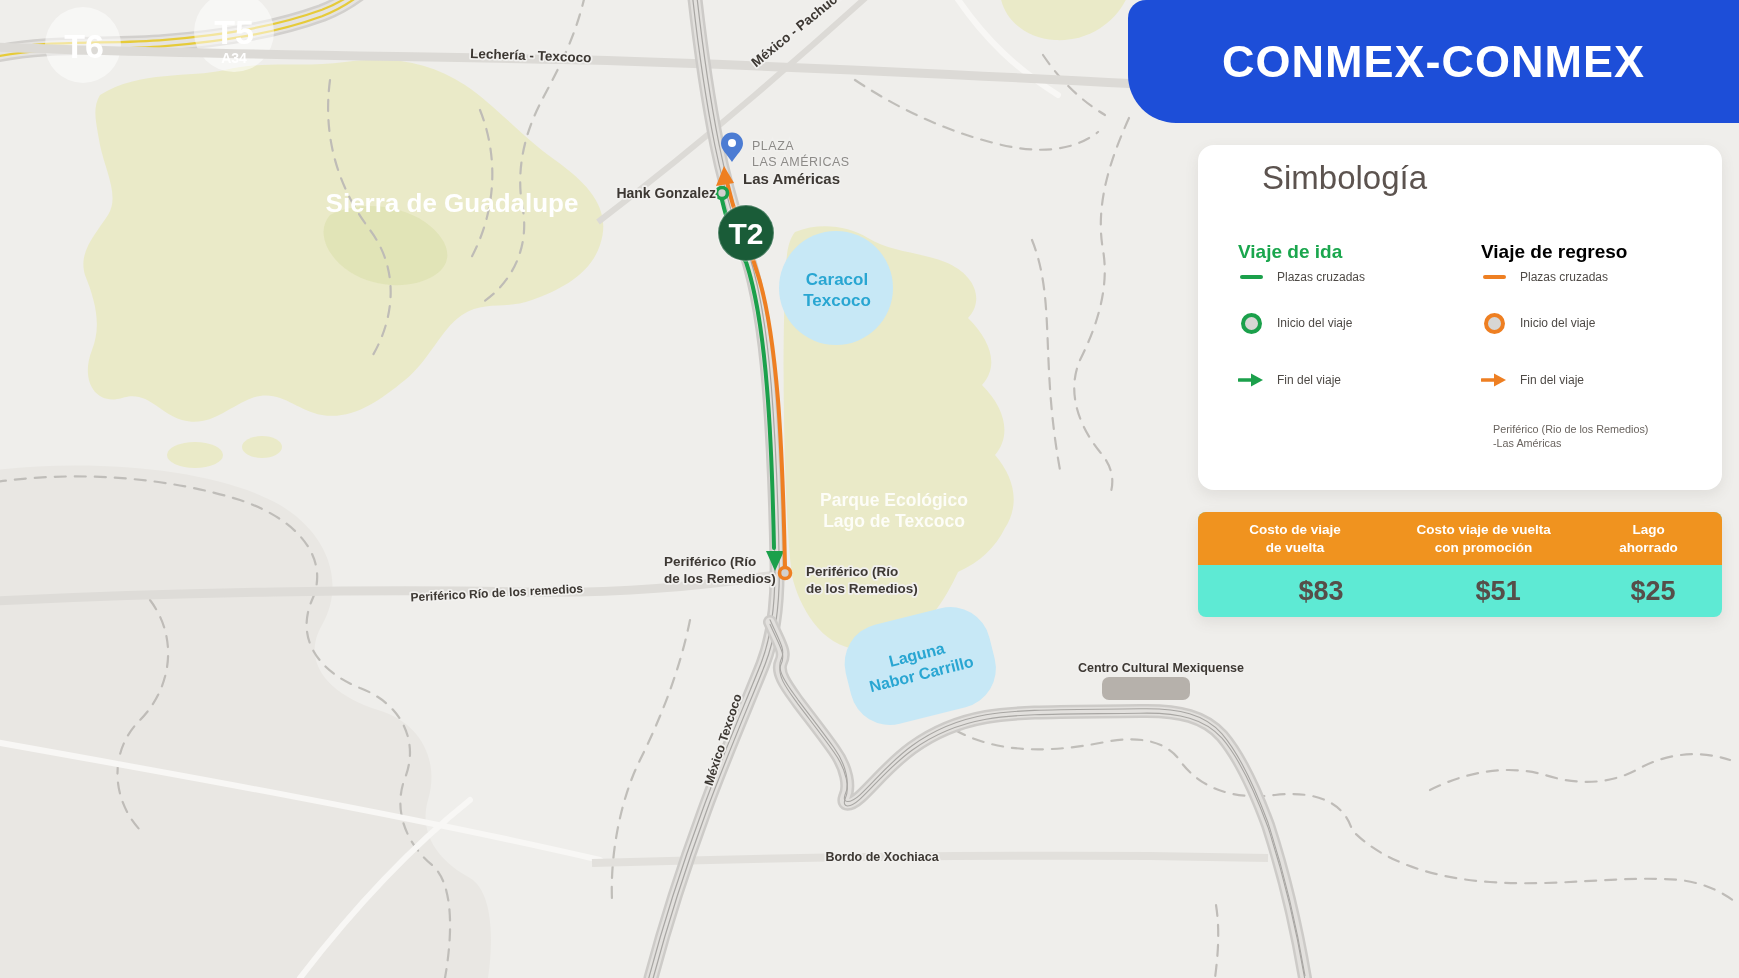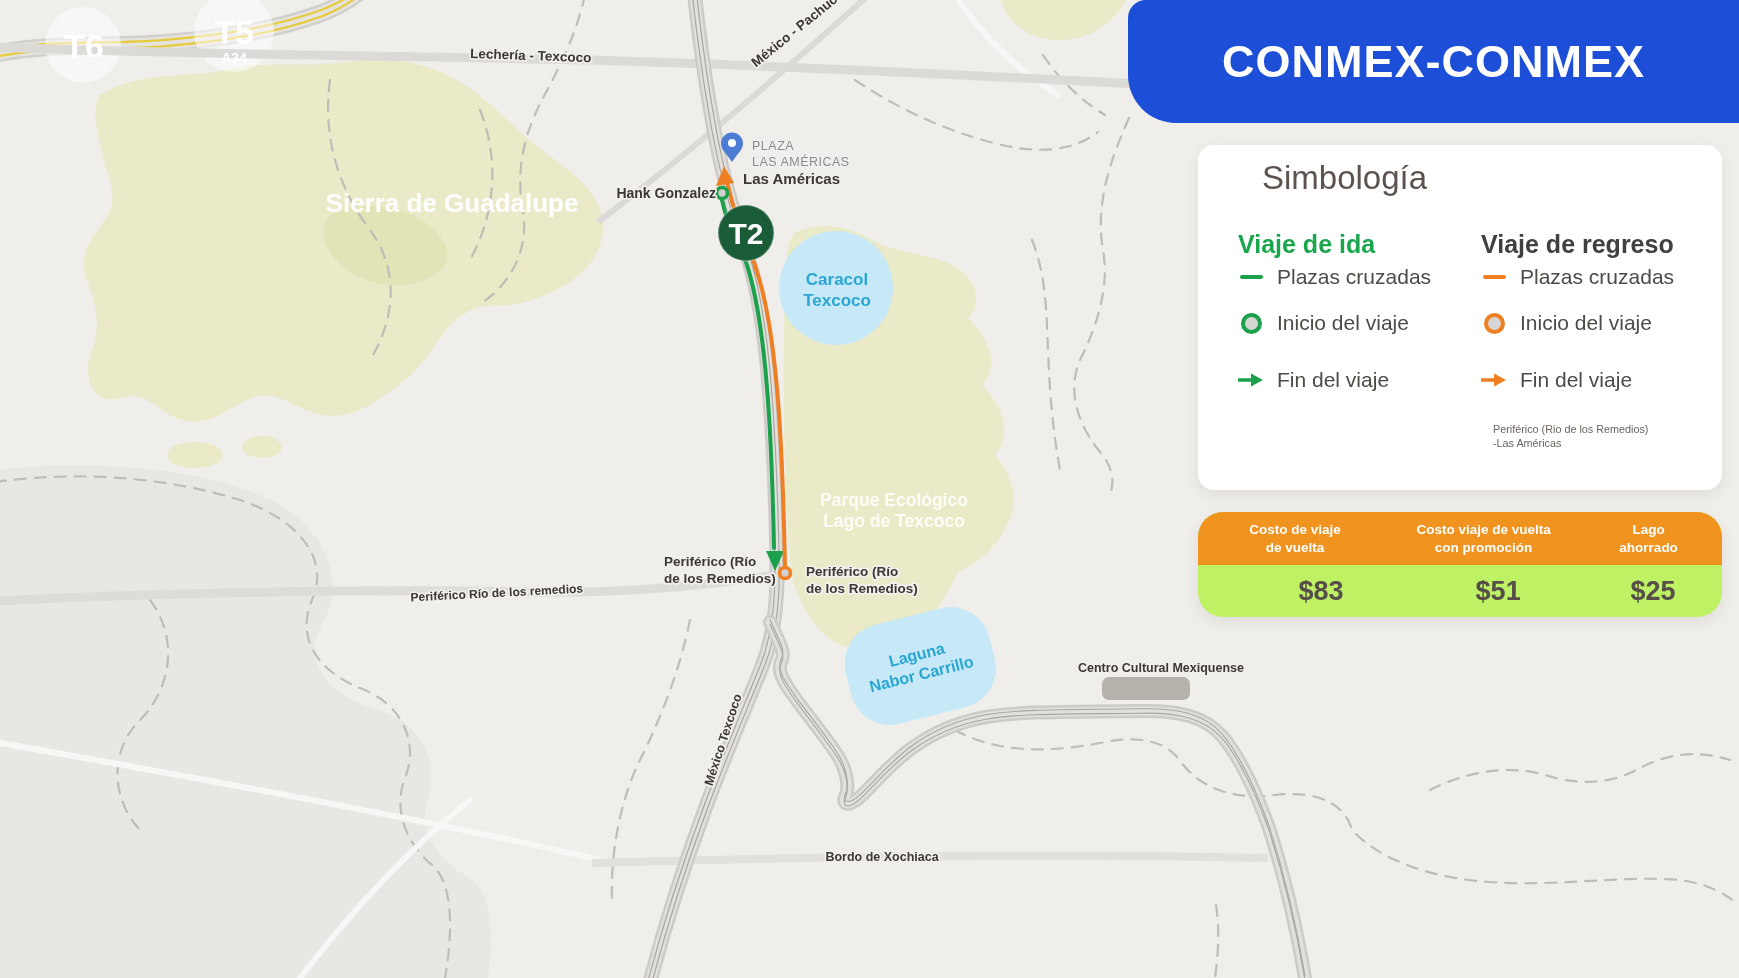--- a/index.html
+++ b/index.html
@@ -17,35 +17,35 @@
 
   
   .page-header{position:absolute;left:1128px;top:0;width:611px;height:123px;background:#1d4ed8;
     border-radius:18px 0 0 48px;display:flex;align-items:center;justify-content:center;}
   .page-header h1{margin:0;color:#fff;font-size:45px;font-weight:bold;letter-spacing:1px;}
 
   
   .legend-card{position:absolute;left:1198px;top:145px;width:524px;height:345px;background:#fff;
     border-radius:16px;box-shadow:0 5px 14px rgba(90,80,70,.10);}
   .legend-title{position:absolute;left:44px;top:14px;font-size:33px;color:#5c534f;margin-left:20px;}
-  .col-title{position:absolute;top:85px;font-size:25px;font-weight:bold;}
+  .col-title{position:absolute;top:96px;font-size:19px;font-weight:bold;}
   .col-title.ida{left:40px;color:#1AA64D;}
-  .col-title.regreso{left:283px;color:#404040;}
+  .col-title.regreso{left:283px;color:#000000;}
   .lrow{position:absolute;display:flex;align-items:center;gap:13px;height:20px;}
-  .lrow .txt{font-size:21px;color:#4e4a46;white-space:nowrap;}
+  .lrow .txt{font-size:12px;color:#4e4a46;white-space:nowrap;}
   .ic-box{width:26px;display:flex;align-items:center;justify-content:center;}
   .ic-dash{width:23px;height:3.6px;border-radius:2px;}
   .ic-circle{width:13px;height:13px;border-radius:50%;background:#d7d6d4;border:4px solid #000;}
   .footnote{position:absolute;top:277px;font-size:10.8px;line-height:1.32;color:#6a645f;white-space:nowrap;}
   .footnote.left{left:40px;}
   .footnote.right{left:295px;}
 
   
-  .cost-table{position:absolute;left:1198px;top:512px;width:524px;height:105px;border-radius:25px;
-    overflow:hidden;background:#bef264;box-shadow:0 5px 14px rgba(90,80,70,.10);}
+  .cost-table{position:absolute;left:1198px;top:512px;width:524px;height:105px;border-radius:8px;
+    overflow:hidden;background:#5eead4;box-shadow:0 5px 14px rgba(90,80,70,.10);}
   .ct-head{display:grid;grid-template-columns:37% 35% 28%;height:53px;background:#F0931F;}
   .ct-head-cell{display:flex;align-items:center;justify-content:center;color:#fff;font-weight:bold;
     font-size:13.5px;line-height:1.3;text-align:center;white-space:pre-line;}
   .ct-body{display:grid;grid-template-columns:37% 35% 28%;height:52px;padding-left:32px;}
   .ct-value{display:flex;align-items:center;justify-content:center;font-size:27px;font-weight:bold;color:#564e49;}
 </style>
 </head>
 <body>
 
 <div id="stage">

